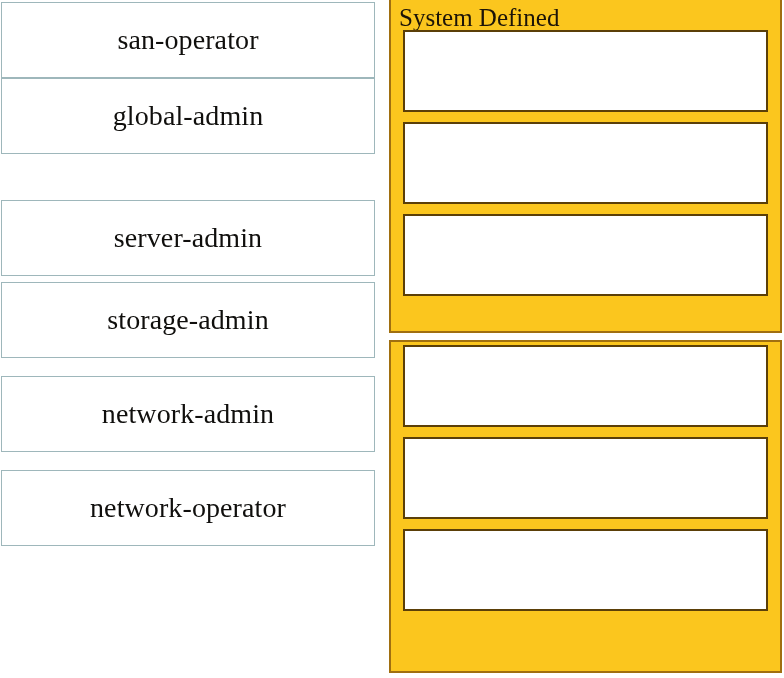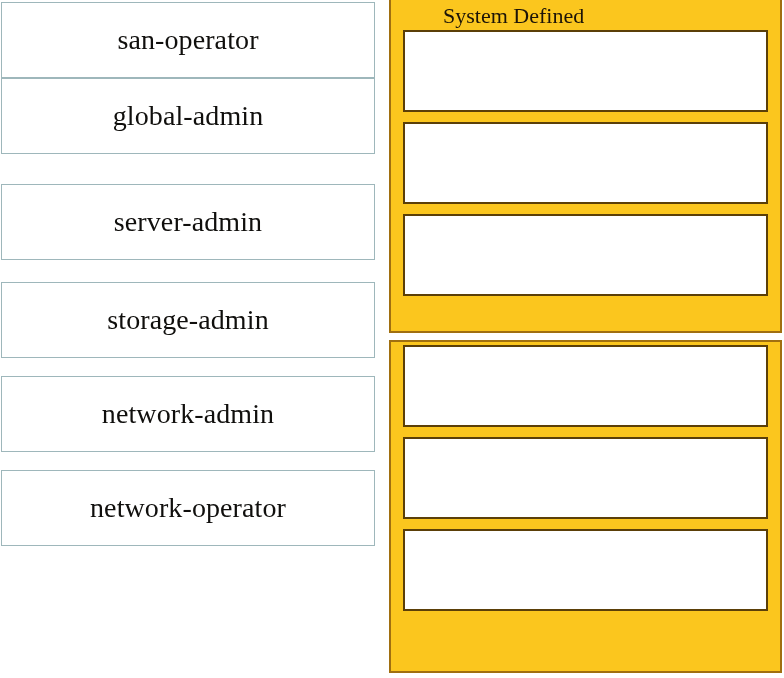--- a/index.html
+++ b/index.html
@@ -39,21 +39,21 @@
   .drag-item .drag-item-label {
     font-family: "Liberation Serif", "DejaVu Serif", serif;
     font-size: 28px;
     color: #100f0d;
     letter-spacing: 0.1px;
     line-height: 1;
     white-space: nowrap;
   }
   .drag-item-0 { top: 2px; }
   .drag-item-1 { top: 78px; }
-  .drag-item-2 { top: 184px; }
+  .drag-item-2 { top: 200px; }
   .drag-item-3 { top: 282px; }
   .drag-item-4 { top: 376px; }
   .drag-item-5 { top: 470px; }
 
   
   #drop-target-column {
     position: absolute;
     left: 389px;
     top: 0px;
     width: 395px;
@@ -72,27 +72,26 @@
     top: 0px;
     height: 333px;
     border-top: none;
   }
   #category-panel-user {
     top: 340px;
     height: 333px;
   }
   .category-title {
     font-family: "Liberation Serif", "DejaVu Serif", serif;
-    font-size: 22px;
+    font-size: 25px;
     color: #1c1408;
     line-height: 1;
     padding: 5px 0 0 8px;
     height: 23px;
     white-space: nowrap;
-    margin-left: 44px;
   }
   .drop-zone-list {
     position: relative;
     padding: 0 12px;
   }
   .drop-zone {
     box-sizing: border-box;
     height: 82px;
     background: #ffffff;
     border: 2px solid #5b3f08;

